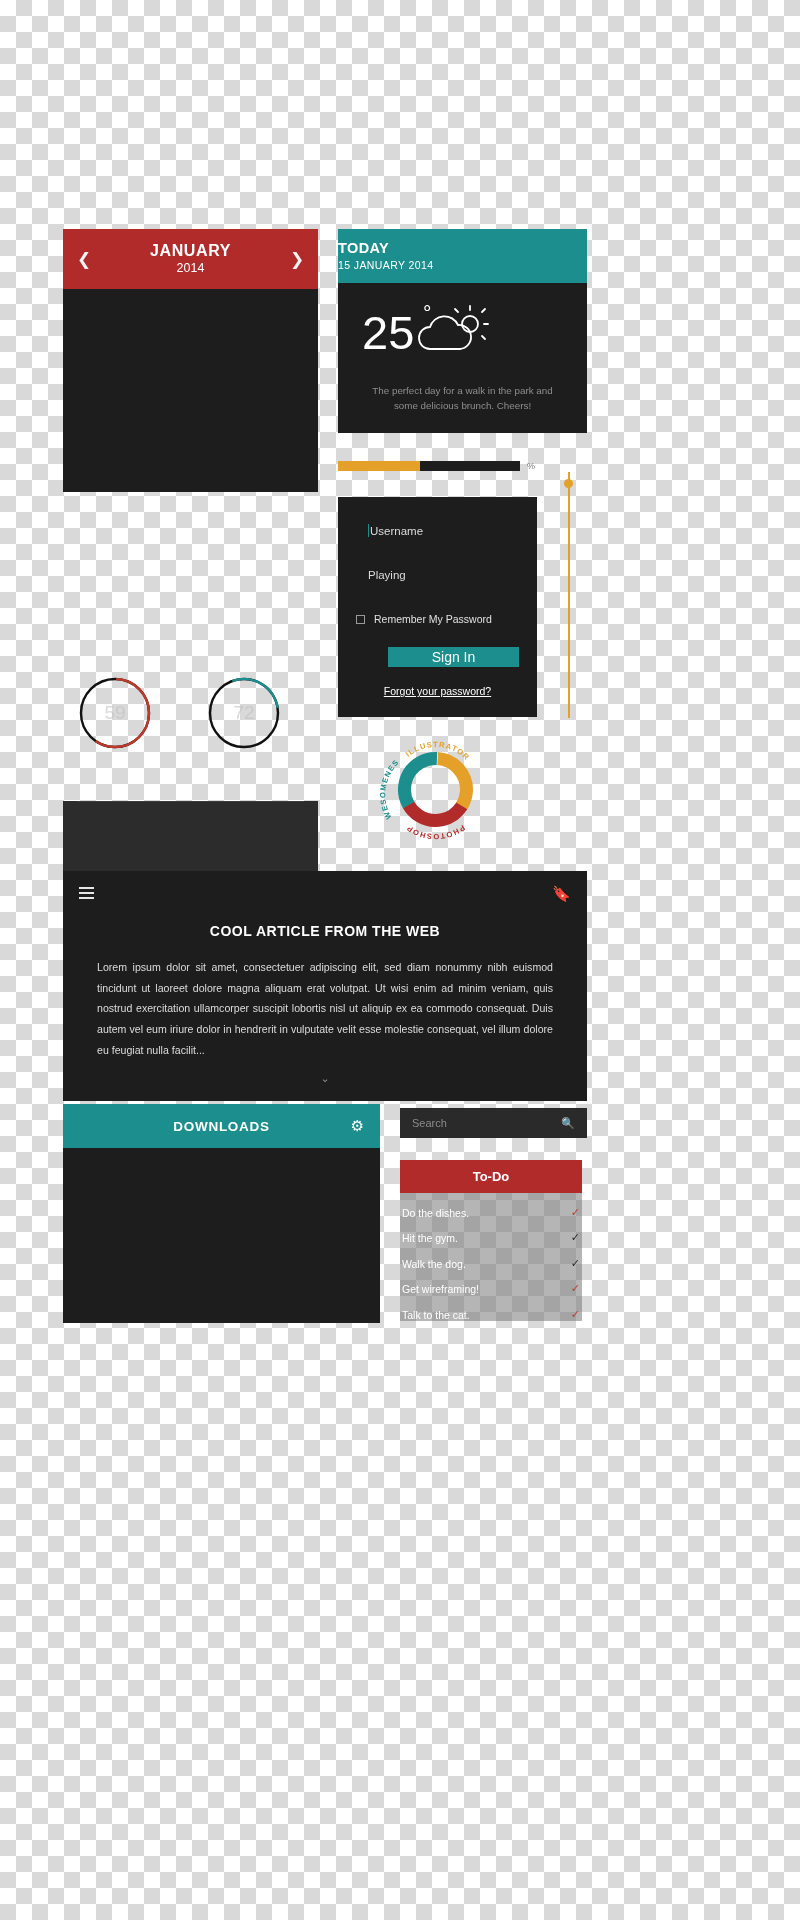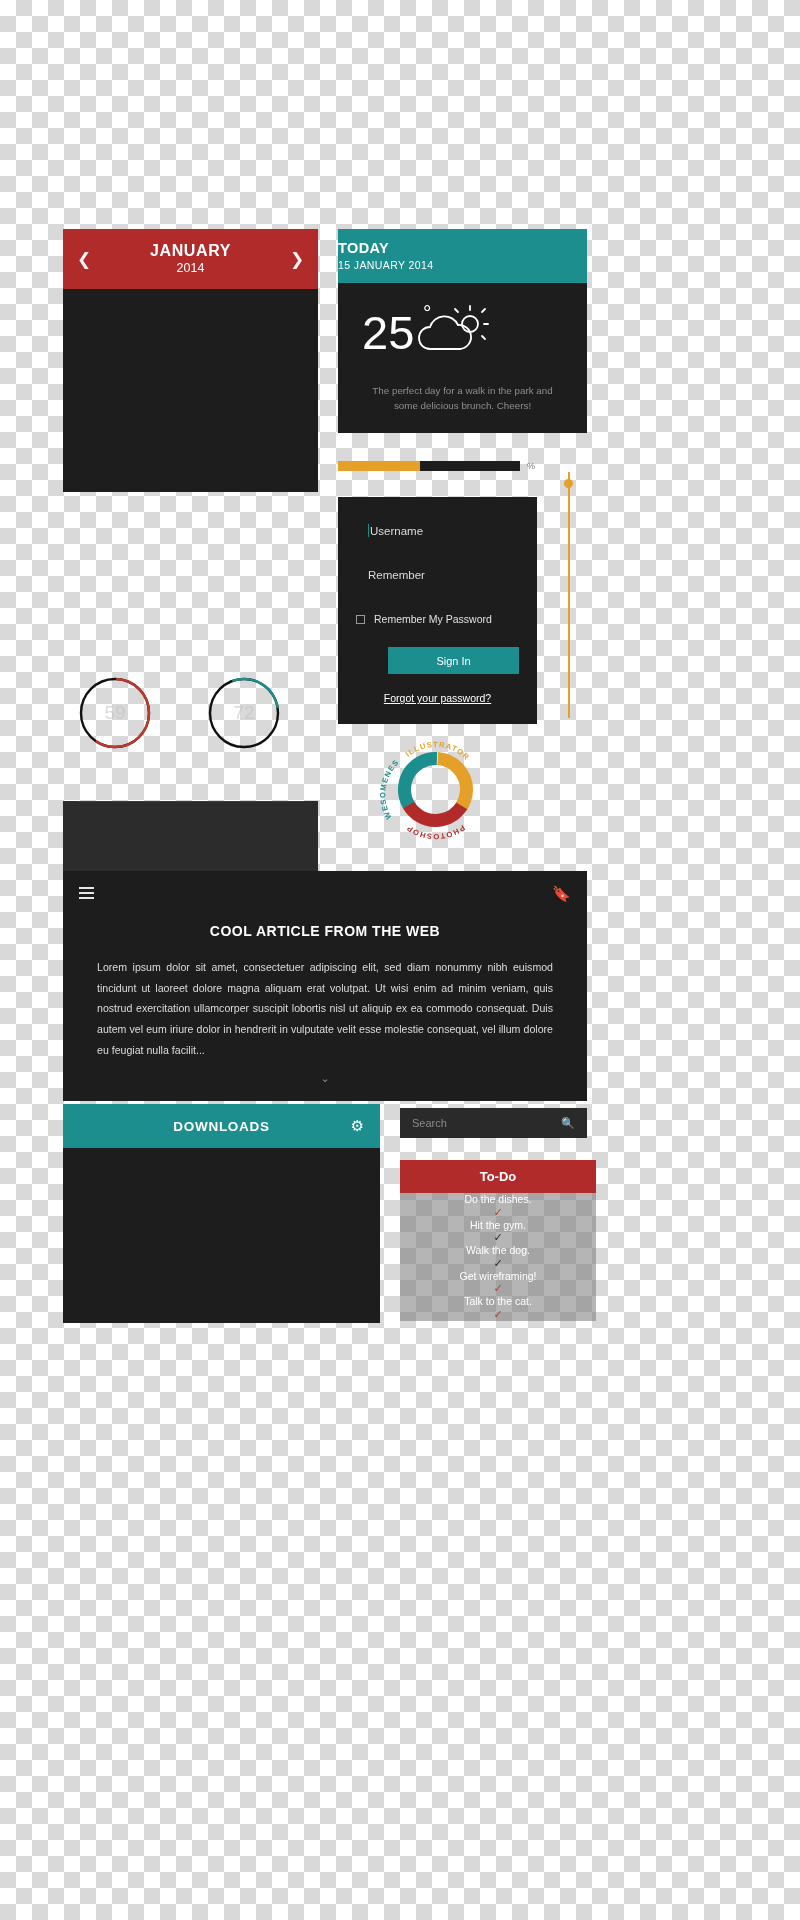--- a/index.html
+++ b/index.html
@@ -91,23 +91,23 @@
 
   
   #login { left: 338px; top: 497px; width: 199px; background: #1d1d1d; padding: 22px 18px 20px; }
   .field { font-size: 11.5px; color: #dcdcdc; padding: 5px 12px; position: relative; }
   .field + .field { margin-top: 22px; }
   .caret { display: inline-block; width: 1px; height: 13px; background: #1b8e8d; vertical-align: -2px; margin-right: 1px; }
   .remember { display: flex; align-items: center; gap: 9px; margin-top: 27px; }
   .chk { width: 9px; height: 9px; border: 1px solid #9a9a9a; }
   .remember span { font-size: 10.5px; color: #e0e0e0; }
   .signin {
-    margin-top: 22px; height: 27px; background: #1b8e8d; color: #fff;
+    margin-top: 22px; height: 20px; background: #1b8e8d; color: #fff;
     display: flex; align-items: center; justify-content: center;
-    font-size: 11px;
+    font-size: 14px;
     margin-left: 32px;
   }
   .forgot { margin-top: 18px; text-align: center; font-size: 10.5px; color: #fff; text-decoration: underline; }
 
   
   #vslider { left: 566px; top: 472px; width: 6px; height: 246px; }
   #vslider .track { position: absolute; left: 2px; top: 0; width: 1.5px; height: 100%; background: #e5a029; }
   #vslider .knob { position: absolute; left: -2px; top: 7px; width: 9px; height: 9px; border-radius: 50%; background: #e5a029; }
 
   
@@ -130,25 +130,25 @@
   .dl-gear { position: absolute; right: 16px; color: #fff; font-size: 15px; }
   .dl-body { background: #1d1d1d; height: 175px; }
 
   
   #search { left: 400px; top: 1108px; width: 187px; height: 30px; background: #2a2a2a;
             display: flex; align-items: center; padding: 0 12px; justify-content: space-between; }
   #search .txt { font-size: 11px; color: #8b8b8b; }
   #search .mag { font-size: 11px; color: #8b8b8b; }
 
   
-  #todo { left: 400px; top: 1160px; width: 196px; }
+  #todo { left: 400px; top: 1160px; width: 182px; }
   .td-head { background: #b22b2b; height: 33px; display: flex; align-items: center; justify-content: center; }
   .td-head span { color: #fff; font-size: 13px; font-weight: bold; }
   .td-body { background: rgba(120,120,120,.55); }
-  .td-item { height: 25.5px; display: flex; align-items: center; justify-content: space-between; padding: 0 20px; flex-direction: column; }
+  .td-item { height: 25.5px; display: flex; align-items: flex-end; justify-content: space-between; padding: 0 2px; }
   .td-item .label { font-size: 10.5px; color: #fff; }
   .td-item .mark { font-size: 11px; }
   .mark.red { color: #c0392b; }
   .mark.dark { color: #2b2b2b; }
 </style>
 </head>
 <body>
 
 <div class="widget" id="calendar">
   <div class="cal-head">
@@ -219,21 +219,21 @@
 
 <div class="widget" id="loader">
   <div class="fill"></div>
 </div>
 <div id="loader-pct">%</div>
 
 <div class="widget" id="login">
   <div class="field">
     <span class="caret"></span><span>Username</span>
   </div>
-  <div class="field">Remember</div>
+  <div class="field">Playing</div>
   <div class="remember">
     <div class="chk"></div>
     <span>Remember My Password</span>
   </div>
   <div class="signin">Sign In</div>
   <div class="forgot">Forgot your password?</div>
 </div>
 
 <div class="widget" id="vslider">
   <div class="track"></div>

